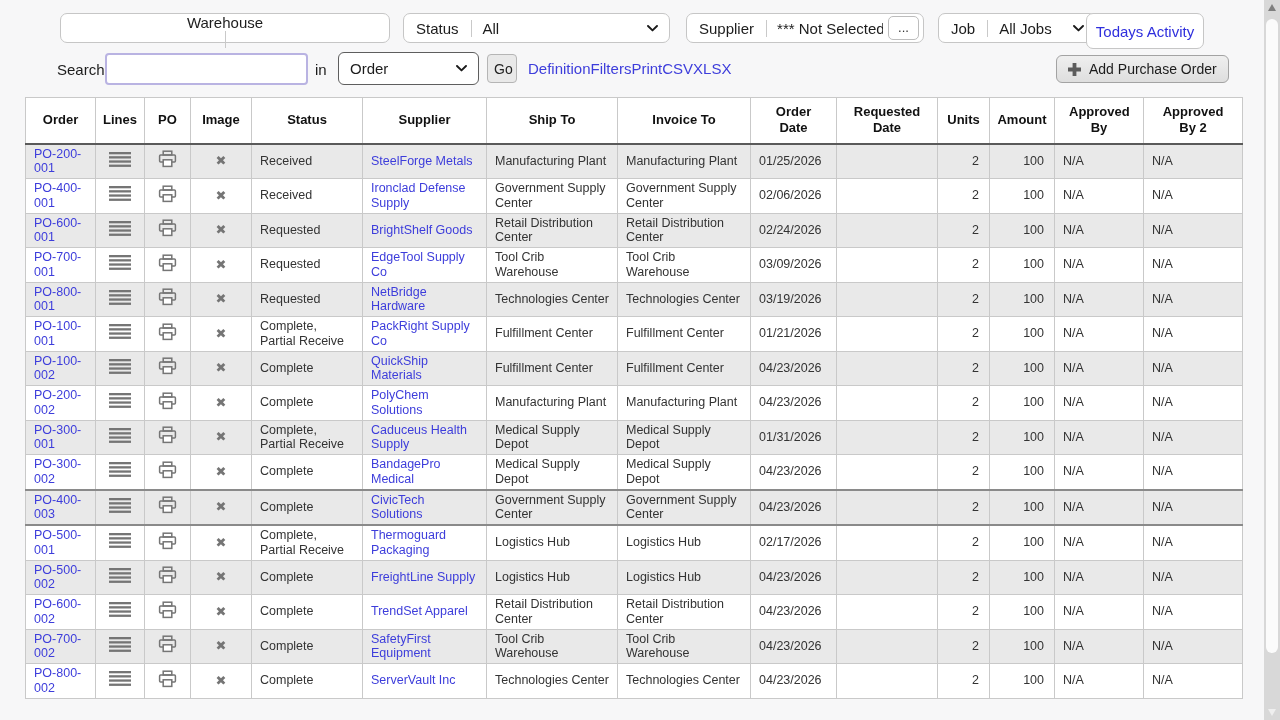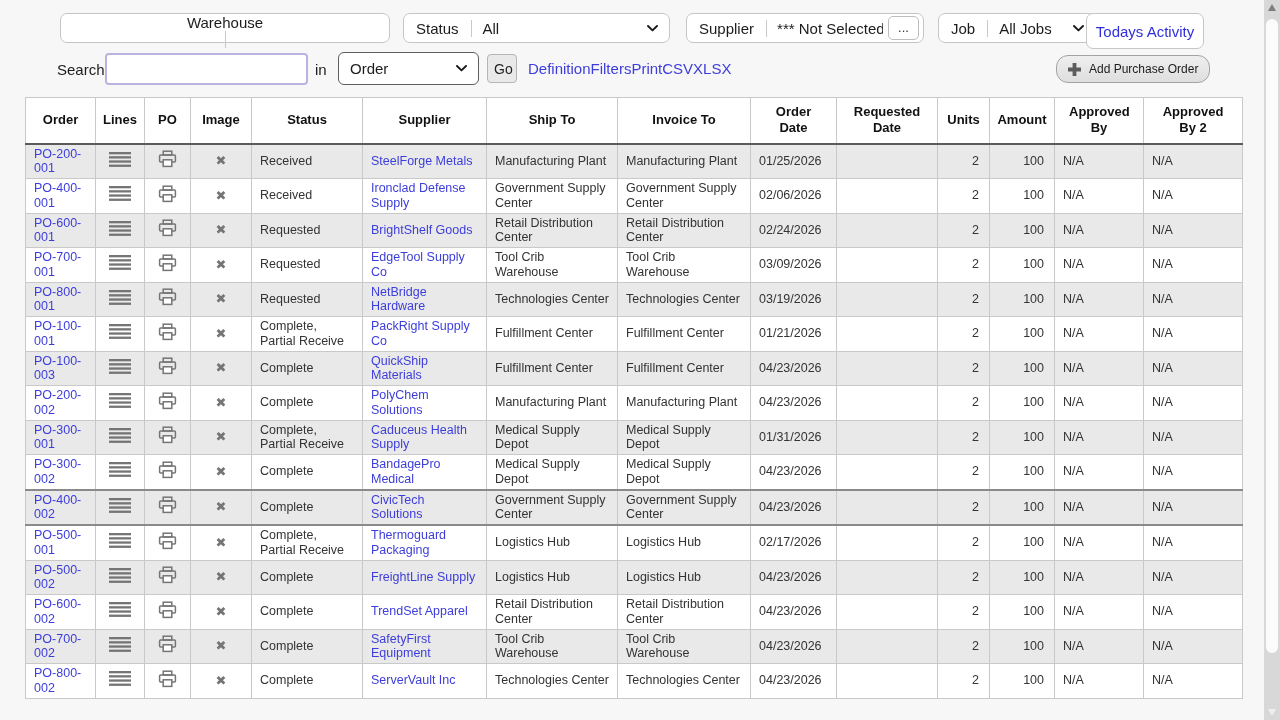--- a/index.html
+++ b/index.html
@@ -57,23 +57,23 @@
   #go-btn {
     position:absolute; left:487px; top:54px; width:30px; height:29px;
     background:#e9e9e9; border:1px solid #b5b5b5; border-radius:4px;
     font-size:14px; color:#222; cursor:pointer;
     font-family:"Liberation Sans","DejaVu Sans",sans-serif;
   }
   #search-links { position:absolute; left:528px; top:60px; display:flex; font-size:15px; }
   #search-links a { color:#3d3ddb; text-decoration:none; cursor:pointer; white-space:nowrap; }
   #add-po-btn {
     position:absolute; left:1056px; top:55px; height:28px;
-    background:linear-gradient(#efefef,#dedede); border:1px solid #a3a3a3; border-radius:12px;
+    background:linear-gradient(#efefef,#dedede); border:1px solid #a3a3a3; border-radius:6px;
     display:flex; align-items:center; gap:8px; padding:0 11px;
-    font-size:12px; color:#1c1c1c; cursor:pointer;
+    font-size:14px; color:#1c1c1c; cursor:pointer;
     font-family:"Liberation Sans","DejaVu Sans",sans-serif;
   }
   
   #po-table {
     position:absolute; left:25px; top:97px; width:1217px;
     border-collapse:collapse; table-layout:fixed; background:#fff;
     font-size:12.5px; color:#333;
   }
   #po-table th {
     font-size:13px; font-weight:bold; color:#111; text-align:center;
@@ -347,21 +347,21 @@
         <td>Fulfillment Center</td>
         <td>Fulfillment Center</td>
         <td>01/21/2026</td>
         <td></td>
         <td class="num">2</td>
         <td class="num">100</td>
         <td>N/A</td>
         <td>N/A</td>
       </tr>
       <tr class="odd">
-        <td><a>PO-100-003</a></td>
+        <td><a>PO-100-002</a></td>
         <td class="c-icon"><svg width="22" height="15" viewBox="0 0 22 15">
             <rect y="0" width="22" height="2.3" fill="#757575"></rect>
             <rect y="4.2" width="22" height="2.3" fill="#757575"></rect>
             <rect y="8.4" width="22" height="2.3" fill="#757575"></rect>
             <rect y="12.6" width="22" height="2.3" fill="#757575"></rect>
           </svg></td>
         <td class="c-icon"><svg width="19" height="18" viewBox="0 0 19 18">
             <rect x="5.2" y="1.2" width="8.6" height="3.8" fill="none" stroke="#757575" stroke-width="1.5"></rect>
             <rect x="1.6" y="5" width="15.8" height="7" rx="1" fill="none" stroke="#757575" stroke-width="1.5"></rect>
             <rect x="5.2" y="9.8" width="8.6" height="6.6" fill="#fff" stroke="#757575" stroke-width="1.5"></rect>
@@ -447,21 +447,21 @@
         <td>Medical Supply Depot</td>
         <td>Medical Supply Depot</td>
         <td>04/23/2026</td>
         <td></td>
         <td class="num">2</td>
         <td class="num">100</td>
         <td>N/A</td>
         <td>N/A</td>
       </tr>
       <tr class="odd selected">
-        <td><a>PO-400-002</a></td>
+        <td><a>PO-400-003</a></td>
         <td class="c-icon"><svg width="22" height="15" viewBox="0 0 22 15">
             <rect y="0" width="22" height="2.3" fill="#757575"></rect>
             <rect y="4.2" width="22" height="2.3" fill="#757575"></rect>
             <rect y="8.4" width="22" height="2.3" fill="#757575"></rect>
             <rect y="12.6" width="22" height="2.3" fill="#757575"></rect>
           </svg></td>
         <td class="c-icon"><svg width="19" height="18" viewBox="0 0 19 18">
             <rect x="5.2" y="1.2" width="8.6" height="3.8" fill="none" stroke="#757575" stroke-width="1.5"></rect>
             <rect x="1.6" y="5" width="15.8" height="7" rx="1" fill="none" stroke="#757575" stroke-width="1.5"></rect>
             <rect x="5.2" y="9.8" width="8.6" height="6.6" fill="#fff" stroke="#757575" stroke-width="1.5"></rect>

